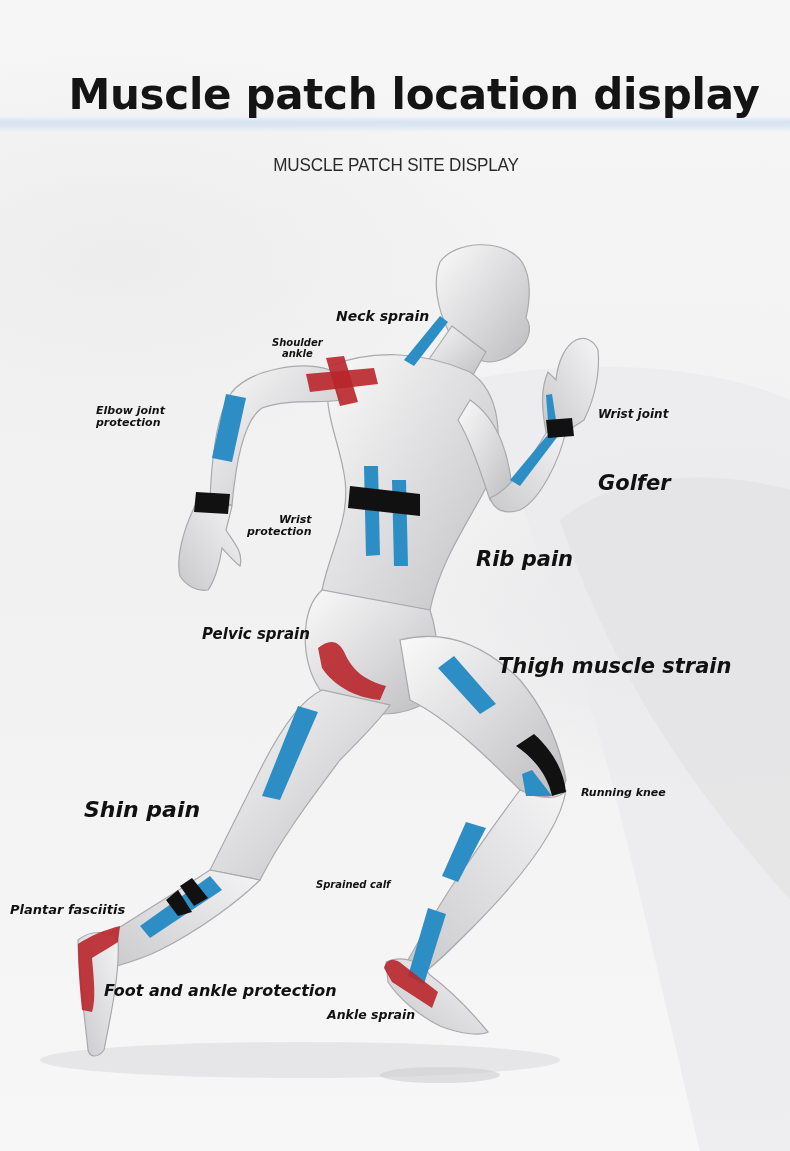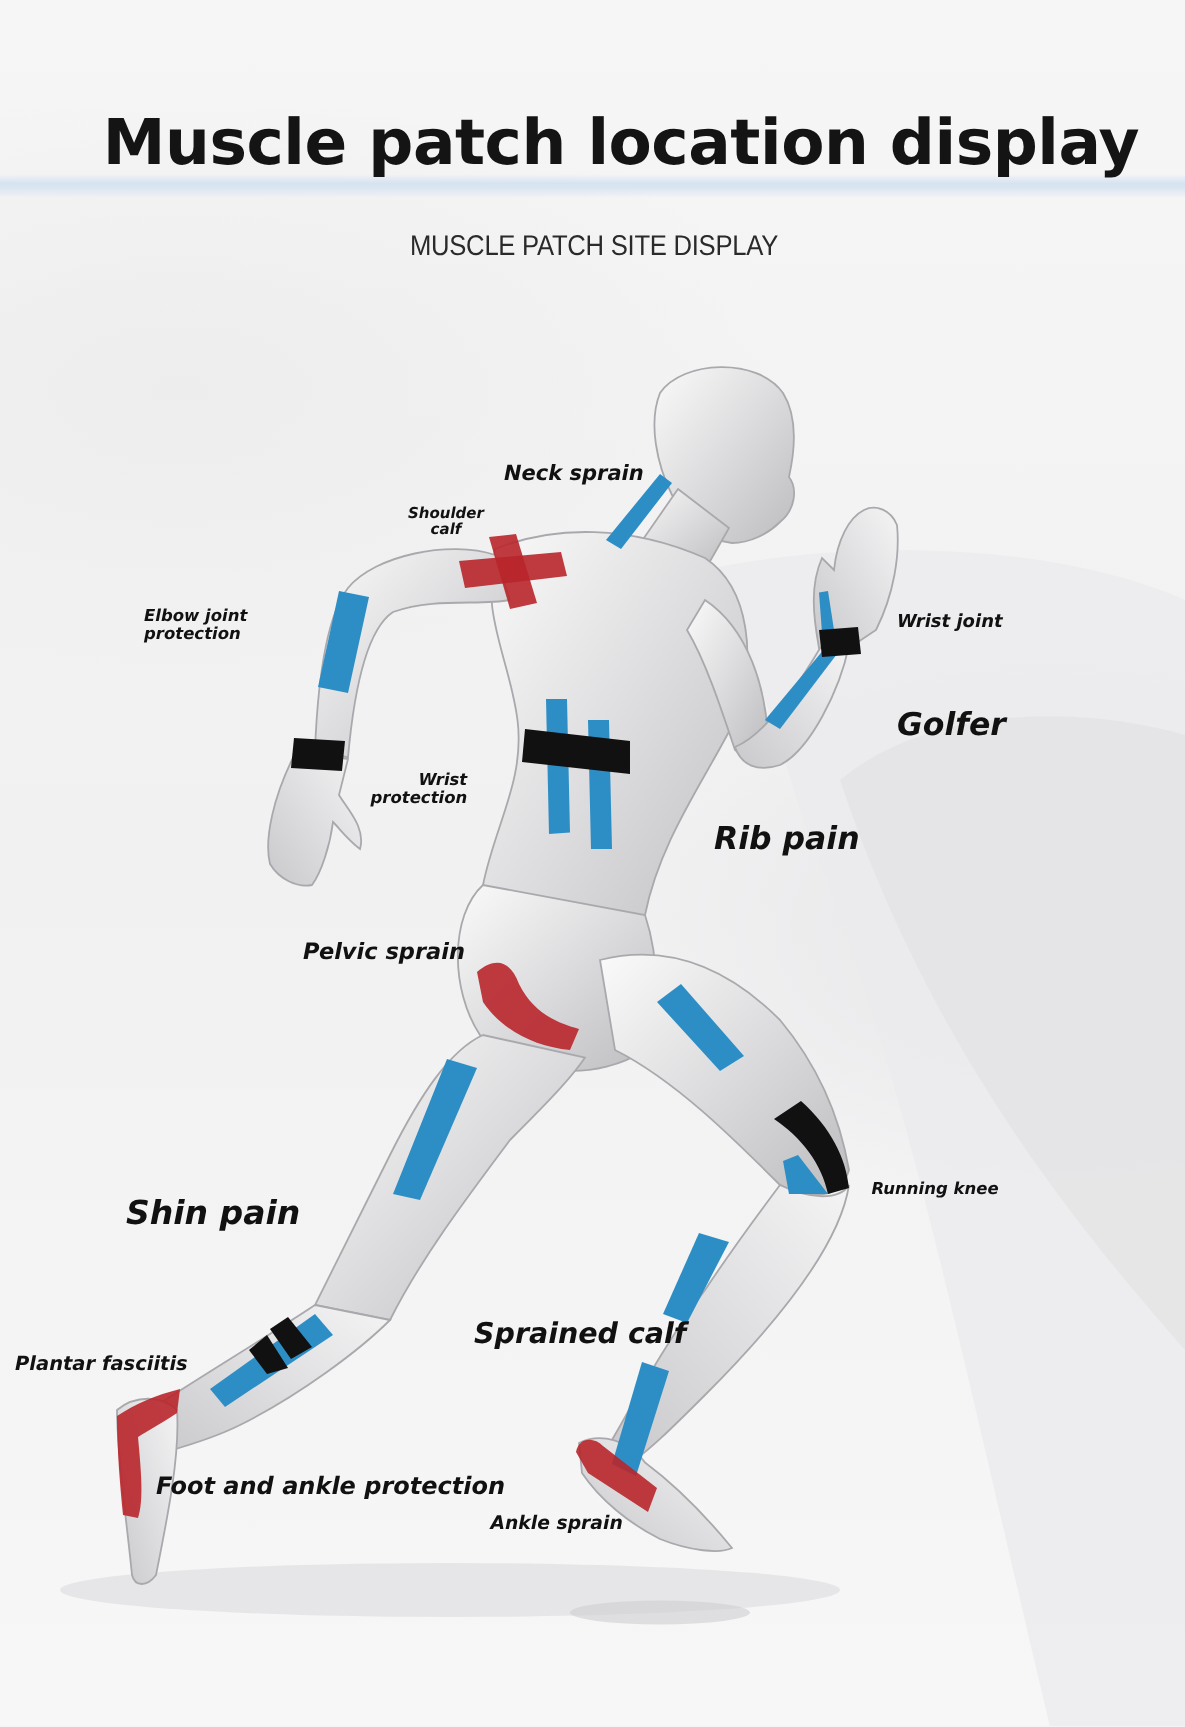--- a/index.html
+++ b/index.html
@@ -125,34 +125,35 @@
       <path d="M546,420 L572,418 L574,436 L548,438 Z"></path>
       <path d="M516,746 L534,734 C554,752 564,772 566,792 L552,796 C548,776 534,758 516,746 Z"></path>
       <path d="M166,900 L178,890 L192,912 L178,916 Z"></path>
       <path d="M180,886 L192,878 L208,898 L194,906 Z"></path>
     </g>
   </svg>
 
   <div class="lbl md" style="left:336px; top:309px;">Neck sprain</div>
   <div class="lbl xs" style="left:272px; top:338px;">
     <div>Shoulder</div>
-    <div>calf</div>
+    <div>ankle</div>
   </div>
   <div class="lbl sm" style="left:96px; top:405px; font-size:11px;">
     <div>Elbow joint</div>
     <div>protection</div>
   </div>
   <div class="lbl sm" style="left:598px; top:408px;">Wrist joint</div>
   <div class="lbl lg" style="left:598px; top:472px;">Golfer</div>
   <div class="lbl sm" style="left:247px; top:514px; text-align:right; font-size:11px;">
     <div>Wrist</div>
     <div>protection</div>
   </div>
   <div class="lbl lg" style="left:476px; top:548px;">Rib pain</div>
   <div class="lbl md" style="left:202px; top:627px; font-size:15px;">Pelvic sprain</div>
+  <div class="lbl lg" style="left:498px; top:655px;">Thigh muscle strain</div>
   <div class="lbl sm" style="left:581px; top:787px; font-size:11px;">Running knee</div>
   <div class="lbl xl" style="left:84px; top:798px;">Shin pain</div>
-  <div class="lbl md" style="left:316px; top:880px; font-size:19px;">Sprained calf</div>
+  <div class="lbl md" style="left:316px; top:880px; font-size:10px;">Sprained calf</div>
   <div class="lbl sm" style="left:10px; top:903px; font-size:13px;">Plantar fasciitis</div>
   <div class="lbl sm" style="left:104px; top:983px; font-size:16px;">Foot and ankle protection</div>
   <div class="lbl sm" style="left:327px; top:1008px; font-size:12.5px;text-align:center;">Ankle sprain</div>
 
 </div>
 
 </body></html>

